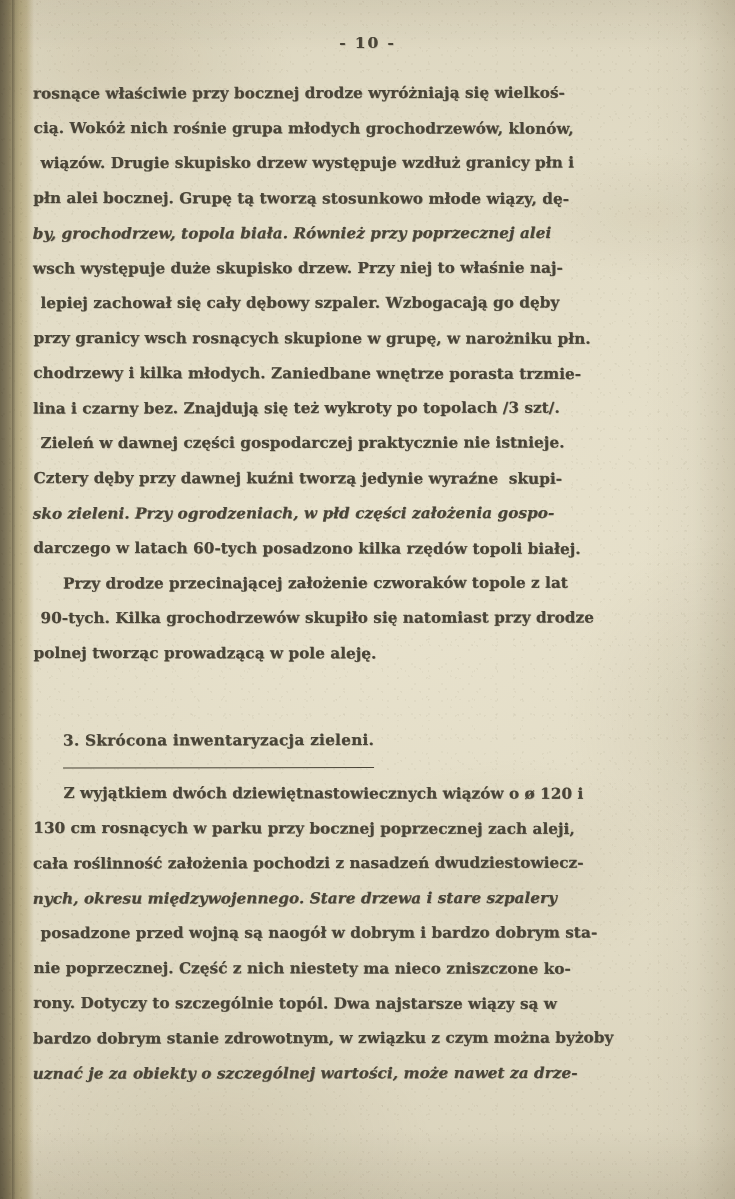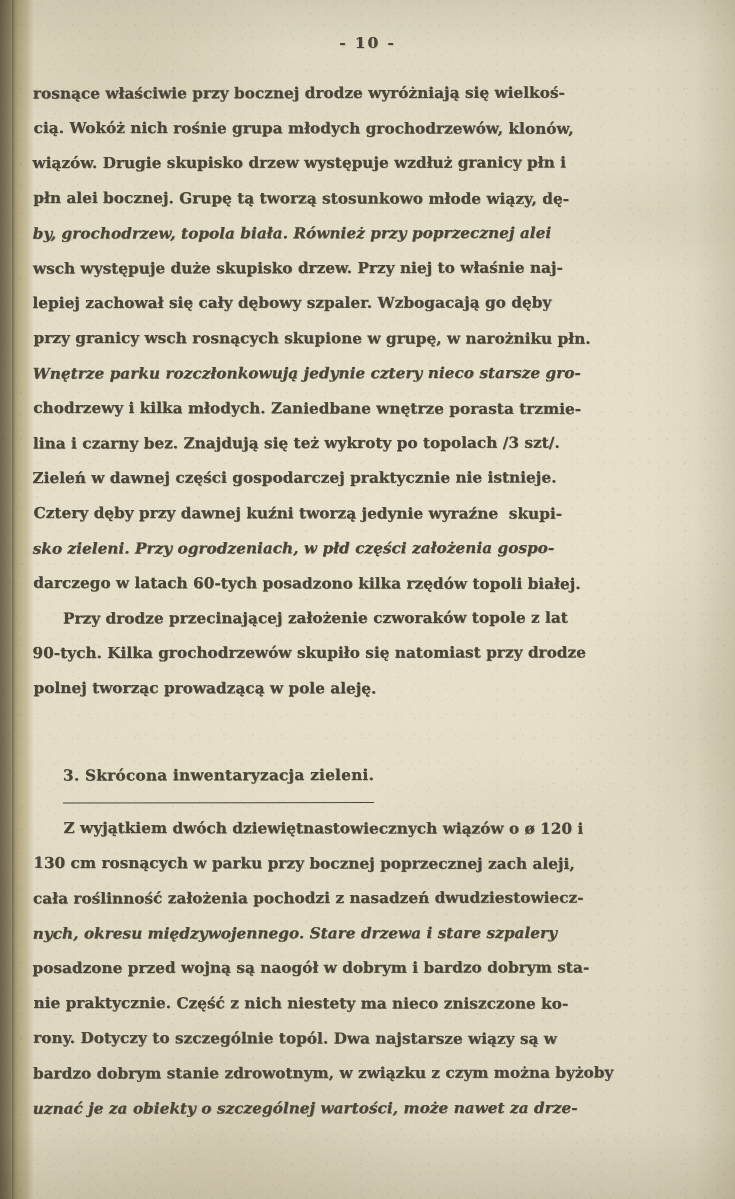--- a/index.html
+++ b/index.html
@@ -130,21 +130,21 @@
     height: 35px;
     line-height: 35px;
     font-size: 15.2px;
     white-space: pre;
     letter-spacing: 0.005em;
   }
 
   
   .j1 { transform: translate(0px,   0px) rotate(-0.10deg); }
   .j2 { transform: translate(0.6px, 0.4px) rotate(0.08deg); }
-  .j3 { transform: translate(-0.5px,-0.3px) rotate(-0.05deg); }
+  .j3 { transform: translate(-0.5px,-0.3px) rotate(-0.05deg); margin-left: 8px; }
   .j4 { transform: translate(0.3px, 0.5px) rotate(0.11deg); }
   .j5 { transform: translate(-0.3px,0.2px) rotate(-0.08deg); font-style: italic; }
 
   .indent { padding-left: 30px; }
 
   .heading-line {
     position: relative;
     height: 35px;
     line-height: 35px;
     font-size: 15.2px;
@@ -175,21 +175,20 @@
 
       <div>
         <div class="tw line j1">rosnące właściwie przy bocznej drodze wyróżniają się wielkoś-</div>
         <div class="tw line j2">cią. Wokóż nich rośnie grupa młodych grochodrzewów, klonów,</div>
         <div class="tw line j3">wiązów. Drugie skupisko drzew występuje wzdłuż granicy płn i</div>
         <div class="tw line j4">płn alei bocznej. Grupę tą tworzą stosunkowo młode wiązy, dę-</div>
         <div class="tw line j5">by, grochodrzew, topola biała. Również przy poprzecznej alei</div>
         <div class="tw line j1">wsch występuje duże skupisko drzew. Przy niej to właśnie naj-</div>
         <div class="tw line j3">lepiej zachował się cały dębowy szpaler. Wzbogacają go dęby</div>
         <div class="tw line j2">przy granicy wsch rosnących skupione w grupę, w narożniku płn.</div>
-        <div class="tw line j5">Wnętrze parku rozczłonkowują jedynie cztery nieco starsze gro-</div>
         <div class="tw line j4">chodrzewy i kilka młodych. Zaniedbane wnętrze porasta trzmie-</div>
         <div class="tw line j1">lina i czarny bez. Znajdują się też wykroty po topolach /3 szt/.</div>
         <div class="tw line j3">Zieleń w dawnej części gospodarczej praktycznie nie istnieje.</div>
         <div class="tw line j2">Cztery dęby przy dawnej kuźni tworzą jedynie wyraźne  skupi-</div>
         <div class="tw line j5">sko zieleni. Przy ogrodzeniach, w płd części założenia gospo-</div>
         <div class="tw line j4">darczego w latach 60-tych posadzono kilka rzędów topoli białej.</div>
       </div>
 
       <div>
         <div class="tw line j1 indent">Przy drodze przecinającej założenie czworaków topole z lat</div>
@@ -202,21 +201,21 @@
       <div class="tw heading-line j1"><span class="u">3. Skrócona inwentaryzacja zieleni.</span></div>
 
       <div class="spacer-sm"></div>
 
       <div>
         <div class="tw line j2 indent">Z wyjątkiem dwóch dziewiętnastowiecznych wiązów o ø 120 i</div>
         <div class="tw line j4">130 cm rosnących w parku przy bocznej poprzecznej zach aleji,</div>
         <div class="tw line j1">cała roślinność założenia pochodzi z nasadzeń dwudziestowiecz-</div>
         <div class="tw line j5">nych, okresu międzywojennego. Stare drzewa i stare szpalery</div>
         <div class="tw line j3">posadzone przed wojną są naogół w dobrym i bardzo dobrym sta-</div>
-        <div class="tw line j2">nie praktycznie. Część z nich niestety ma nieco zniszczone ko-</div>
+        <div class="tw line j2">nie poprzecznej. Część z nich niestety ma nieco zniszczone ko-</div>
         <div class="tw line j4">rony. Dotyczy to szczególnie topól. Dwa najstarsze wiązy są w</div>
         <div class="tw line j1">bardzo dobrym stanie zdrowotnym, w związku z czym można byżoby</div>
         <div class="tw line j5">uznać je za obiekty o szczególnej wartości, może nawet za drze-</div>
       </div>
 
     </div>
   </div>
 
   <div class="vignette"></div>
   <div class="binding"></div>

